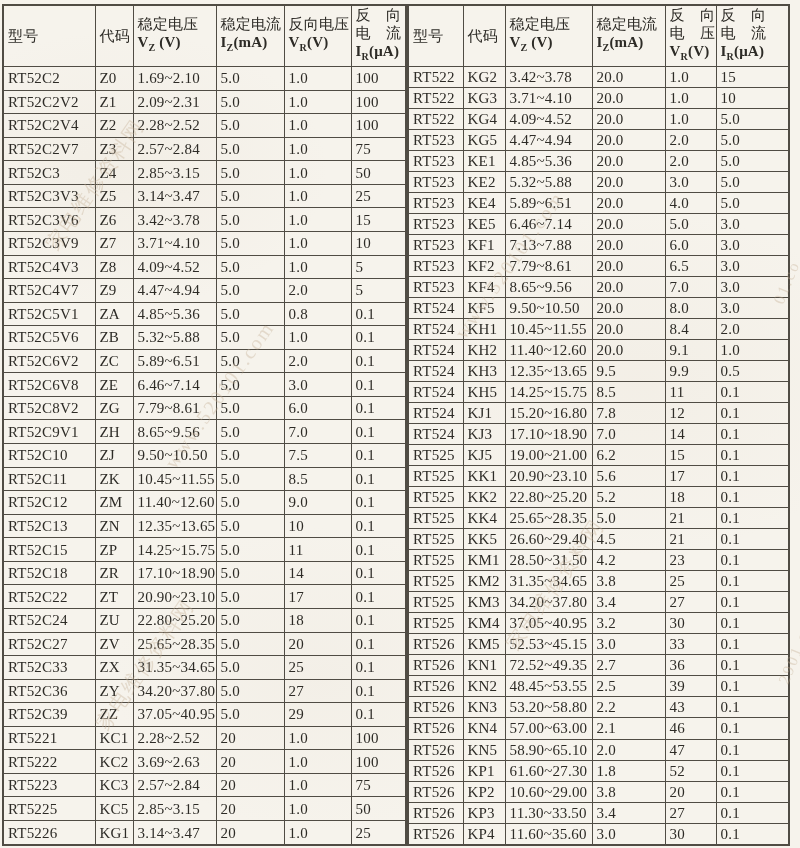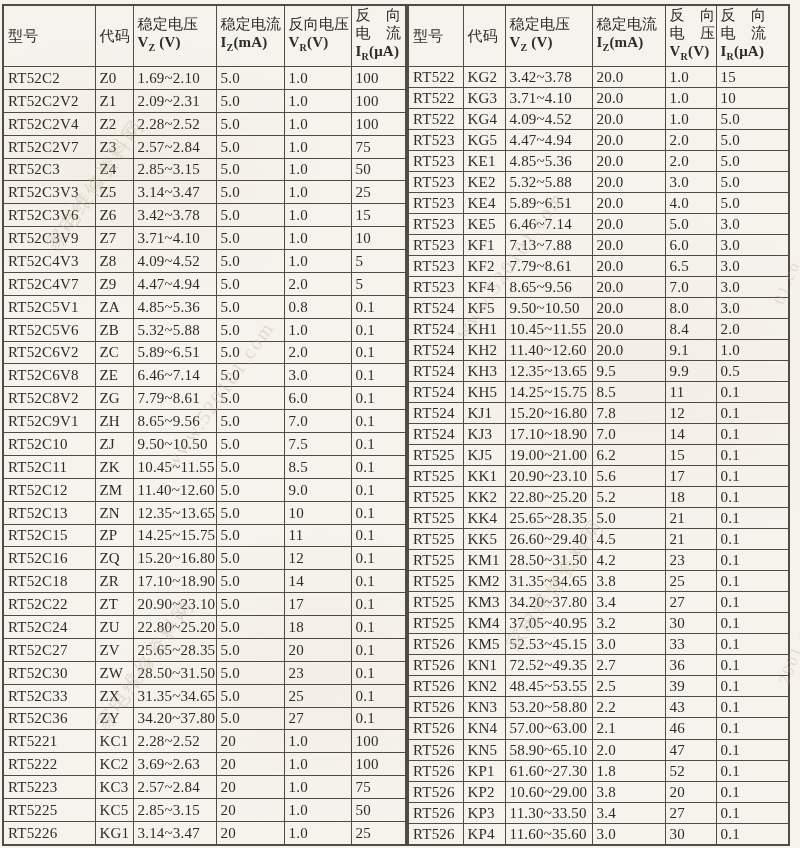--- a/index.html
+++ b/index.html
@@ -265,28 +265,20 @@
         </tr>
         <tr>
           <td>RT52C15</td>
           <td>ZP</td>
           <td>14.25~15.75</td>
           <td>5.0</td>
           <td>11</td>
           <td>0.1</td>
         </tr>
         <tr>
-          <td>RT52C16</td>
-          <td>ZQ</td>
-          <td>15.20~16.80</td>
-          <td>5.0</td>
-          <td>12</td>
-          <td>0.1</td>
-        </tr>
-        <tr>
           <td>RT52C18</td>
           <td>ZR</td>
           <td>17.10~18.90</td>
           <td>5.0</td>
           <td>14</td>
           <td>0.1</td>
         </tr>
         <tr>
           <td>RT52C22</td>
           <td>ZT</td>
@@ -305,41 +297,41 @@
         </tr>
         <tr>
           <td>RT52C27</td>
           <td>ZV</td>
           <td>25.65~28.35</td>
           <td>5.0</td>
           <td>20</td>
           <td>0.1</td>
         </tr>
         <tr>
-          <td>RT52C30</td>
-          <td>ZW</td>
-          <td>28.50~31.50</td>
-          <td>5.0</td>
-          <td>23</td>
-          <td>0.1</td>
-        </tr>
-        <tr>
           <td>RT52C33</td>
           <td>ZX</td>
           <td>31.35~34.65</td>
           <td>5.0</td>
           <td>25</td>
           <td>0.1</td>
         </tr>
         <tr>
           <td>RT52C36</td>
           <td>ZY</td>
           <td>34.20~37.80</td>
           <td>5.0</td>
           <td>27</td>
+          <td>0.1</td>
+        </tr>
+        <tr>
+          <td>RT52C39</td>
+          <td>ZZ</td>
+          <td>37.05~40.95</td>
+          <td>5.0</td>
+          <td>29</td>
           <td>0.1</td>
         </tr>
         <tr>
           <td>RT5221</td>
           <td>KC1</td>
           <td>2.28~2.52</td>
           <td>20</td>
           <td>1.0</td>
           <td>100</td>
         </tr>

